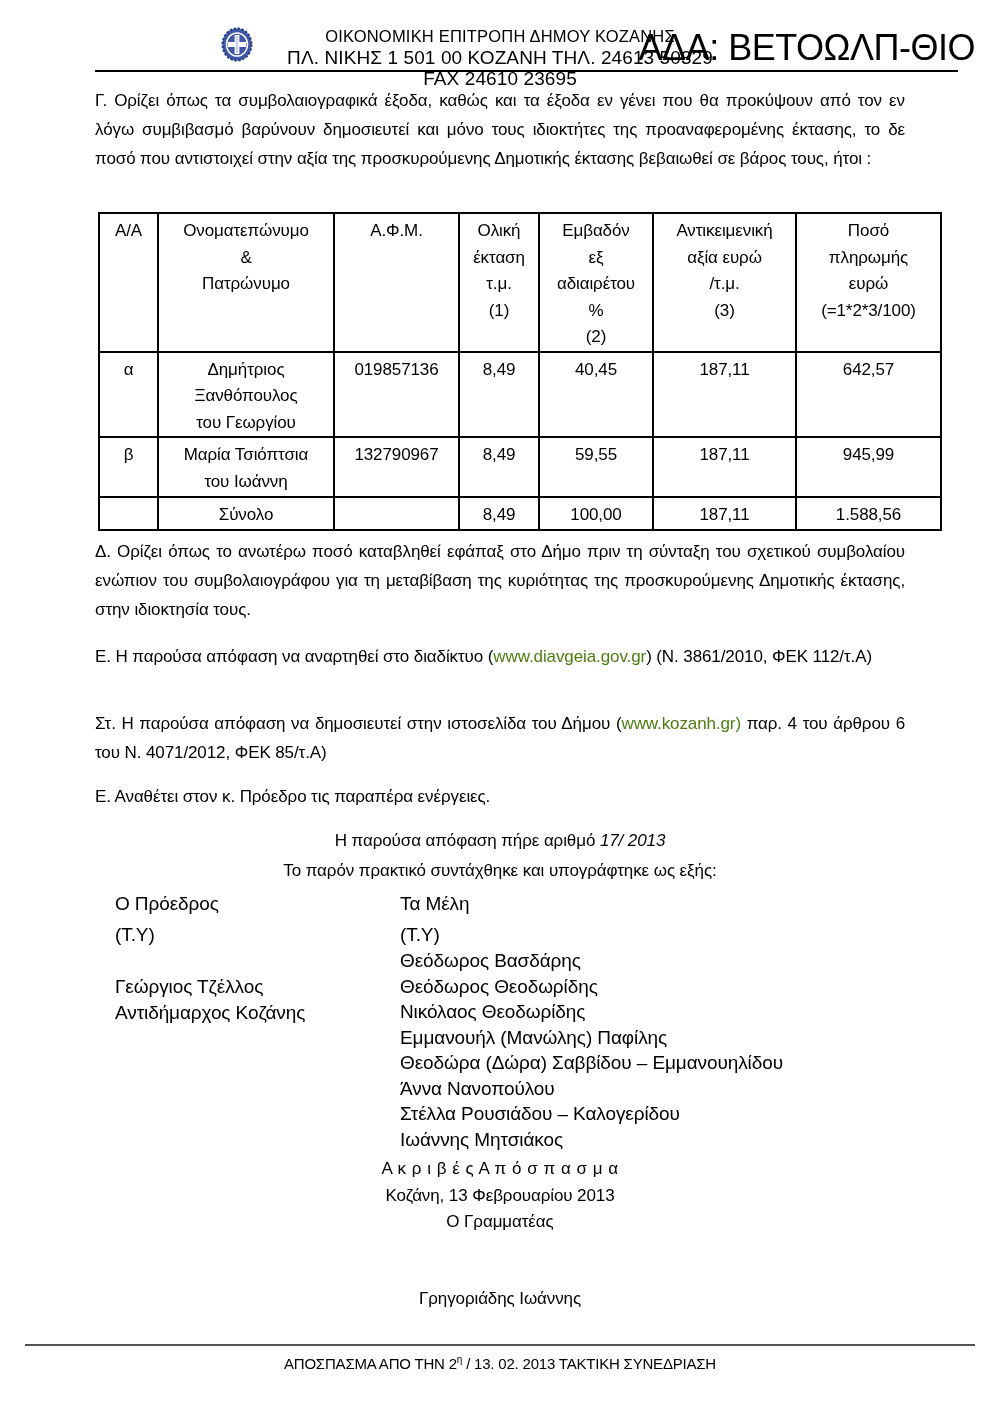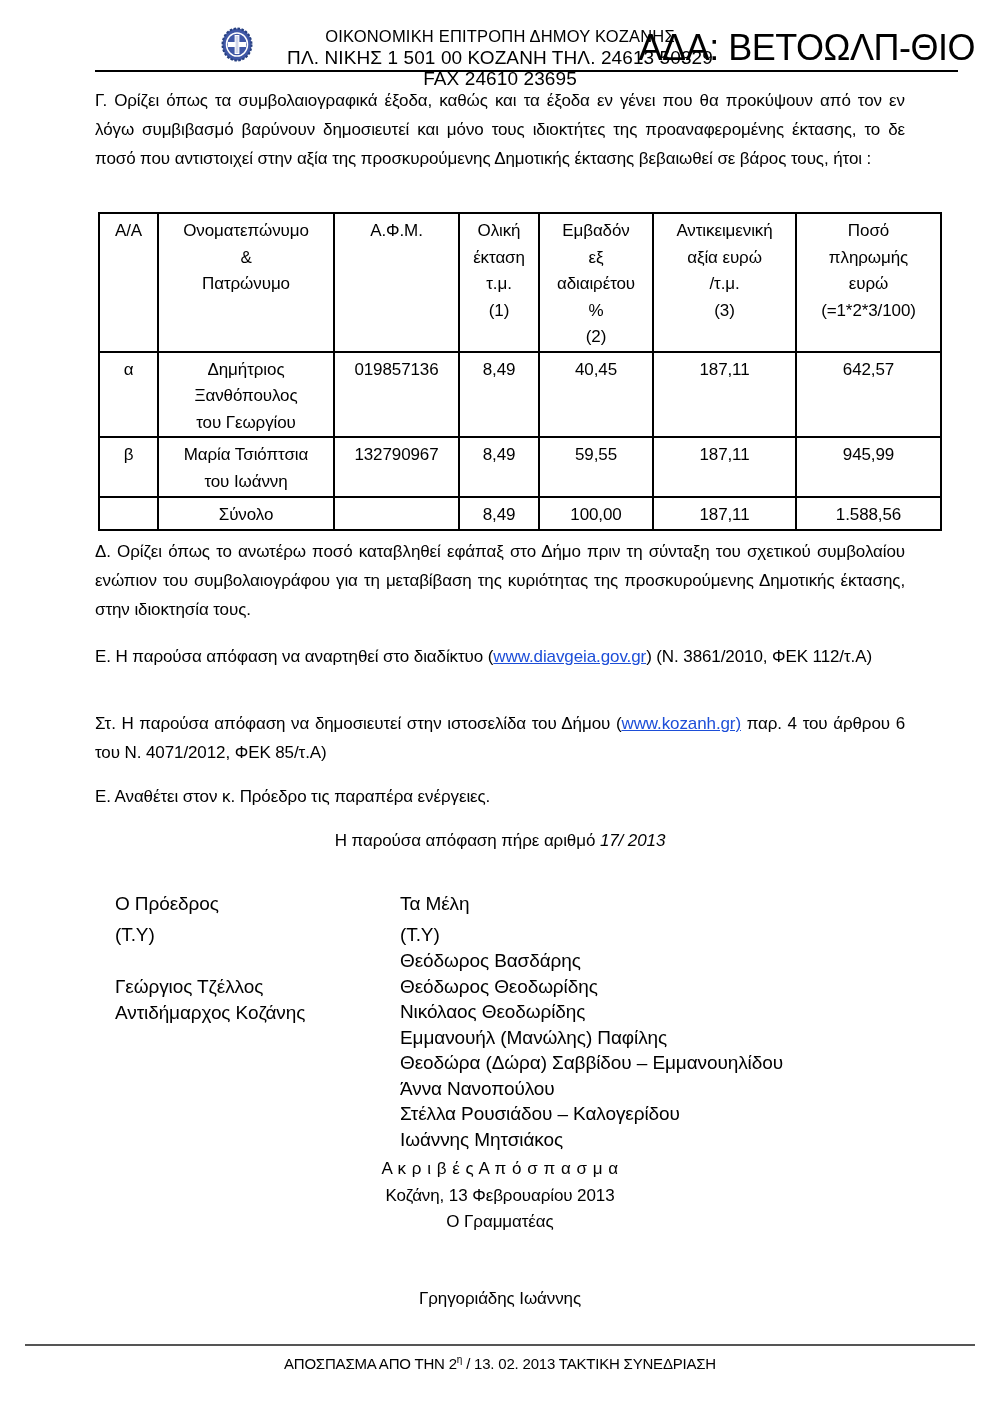--- a/index.html
+++ b/index.html
@@ -36,21 +36,21 @@
   .para {
     position: absolute; left: 95px; width: 810px;
     font-size: 17px; line-height: 29px;
     text-align: justify;
   }
   .p-gamma { top: 86px; }
   .p-delta { top: 537px; }
   .p-epsilon { top: 642px; }
   .p-st { top: 709px; }
   .p-epsilon2 { top: 782px; text-align: left; }
-  a.doclink { color: #1d4ed8; text-decoration: underline; cursor: pointer; }
+  a.doclink { color: #4d7c0f; cursor: pointer; }
 
   
   table.main-table {
     position: absolute; left: 98px; top: 212px;
     border-collapse: collapse; table-layout: fixed;
     width: 842px; font-size: 17px;
   }
   table.main-table td {
     border: 2px solid #000;
     vertical-align: top;
@@ -194,20 +194,21 @@
 
   <div class="para p-delta">Δ.  Ορίζει όπως το ανωτέρω ποσό καταβληθεί εφάπαξ στο Δήμο πριν τη σύνταξη του σχετικού συμβολαίου ενώπιον του συμβολαιογράφου για τη μεταβίβαση της κυριότητας της προσκυρούμενης Δημοτικής έκτασης, στην ιδιοκτησία τους.</div>
 
   <div class="para p-epsilon"><span>Ε.  Η  παρούσα  απόφαση  να  αναρτηθεί  στο  διαδίκτυο  (</span><a class="doclink">www.diavgeia.gov.gr</a><span>)  (Ν. 3861/2010, ΦΕΚ 112/τ.Α)</span></div>
 
   <div class="para p-st"><span>Στ.  Η παρούσα απόφαση να δημοσιευτεί στην ιστοσελίδα του Δήμου (</span><a class="doclink">www.kozanh.gr)</a><span> παρ. 4 του άρθρου 6 του Ν. 4071/2012, ΦΕΚ 85/τ.Α)</span></div>
 
   <div class="para p-epsilon2">Ε.  Αναθέτει στον κ. Πρόεδρο τις παραπέρα ενέργειες.</div>
 
   <div class="center-line c1"><span>Η παρούσα απόφαση πήρε αριθμό </span><span class="italic-num">17/ 2013</span></div>
+  <div class="center-line c2">Το παρόν πρακτικό συντάχθηκε και υπογράφτηκε ως εξής:</div>
 
   <div class="sig-col sig-left">
     <div class="sig-title">Ο Πρόεδρος</div>
     <div class="sig-ty">(Τ.Υ)</div>
     <div class="sig-spacer"></div>
     <div>Γεώργιος Τζέλλος</div>
     <div>Αντιδήμαρχος Κοζάνης</div>
   </div>
 
   <div class="sig-col sig-right">

